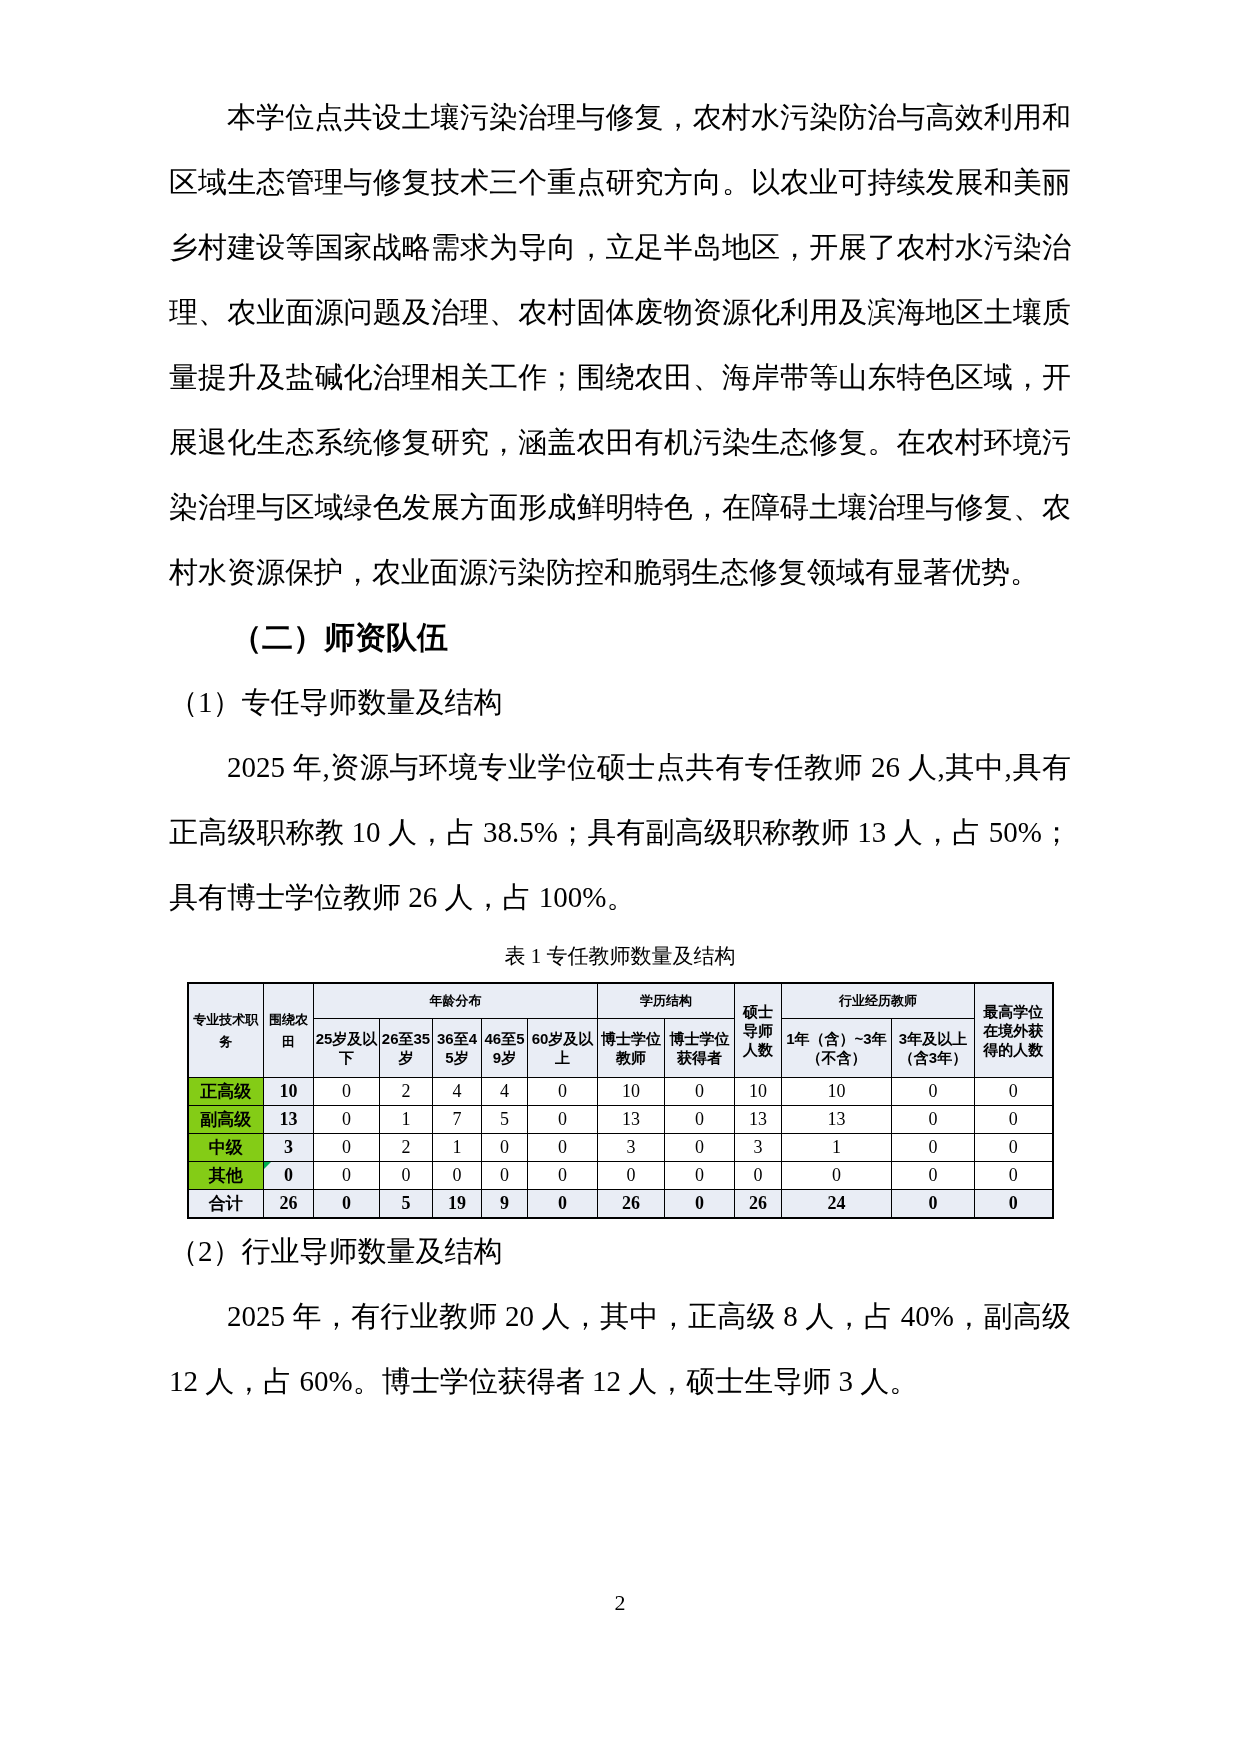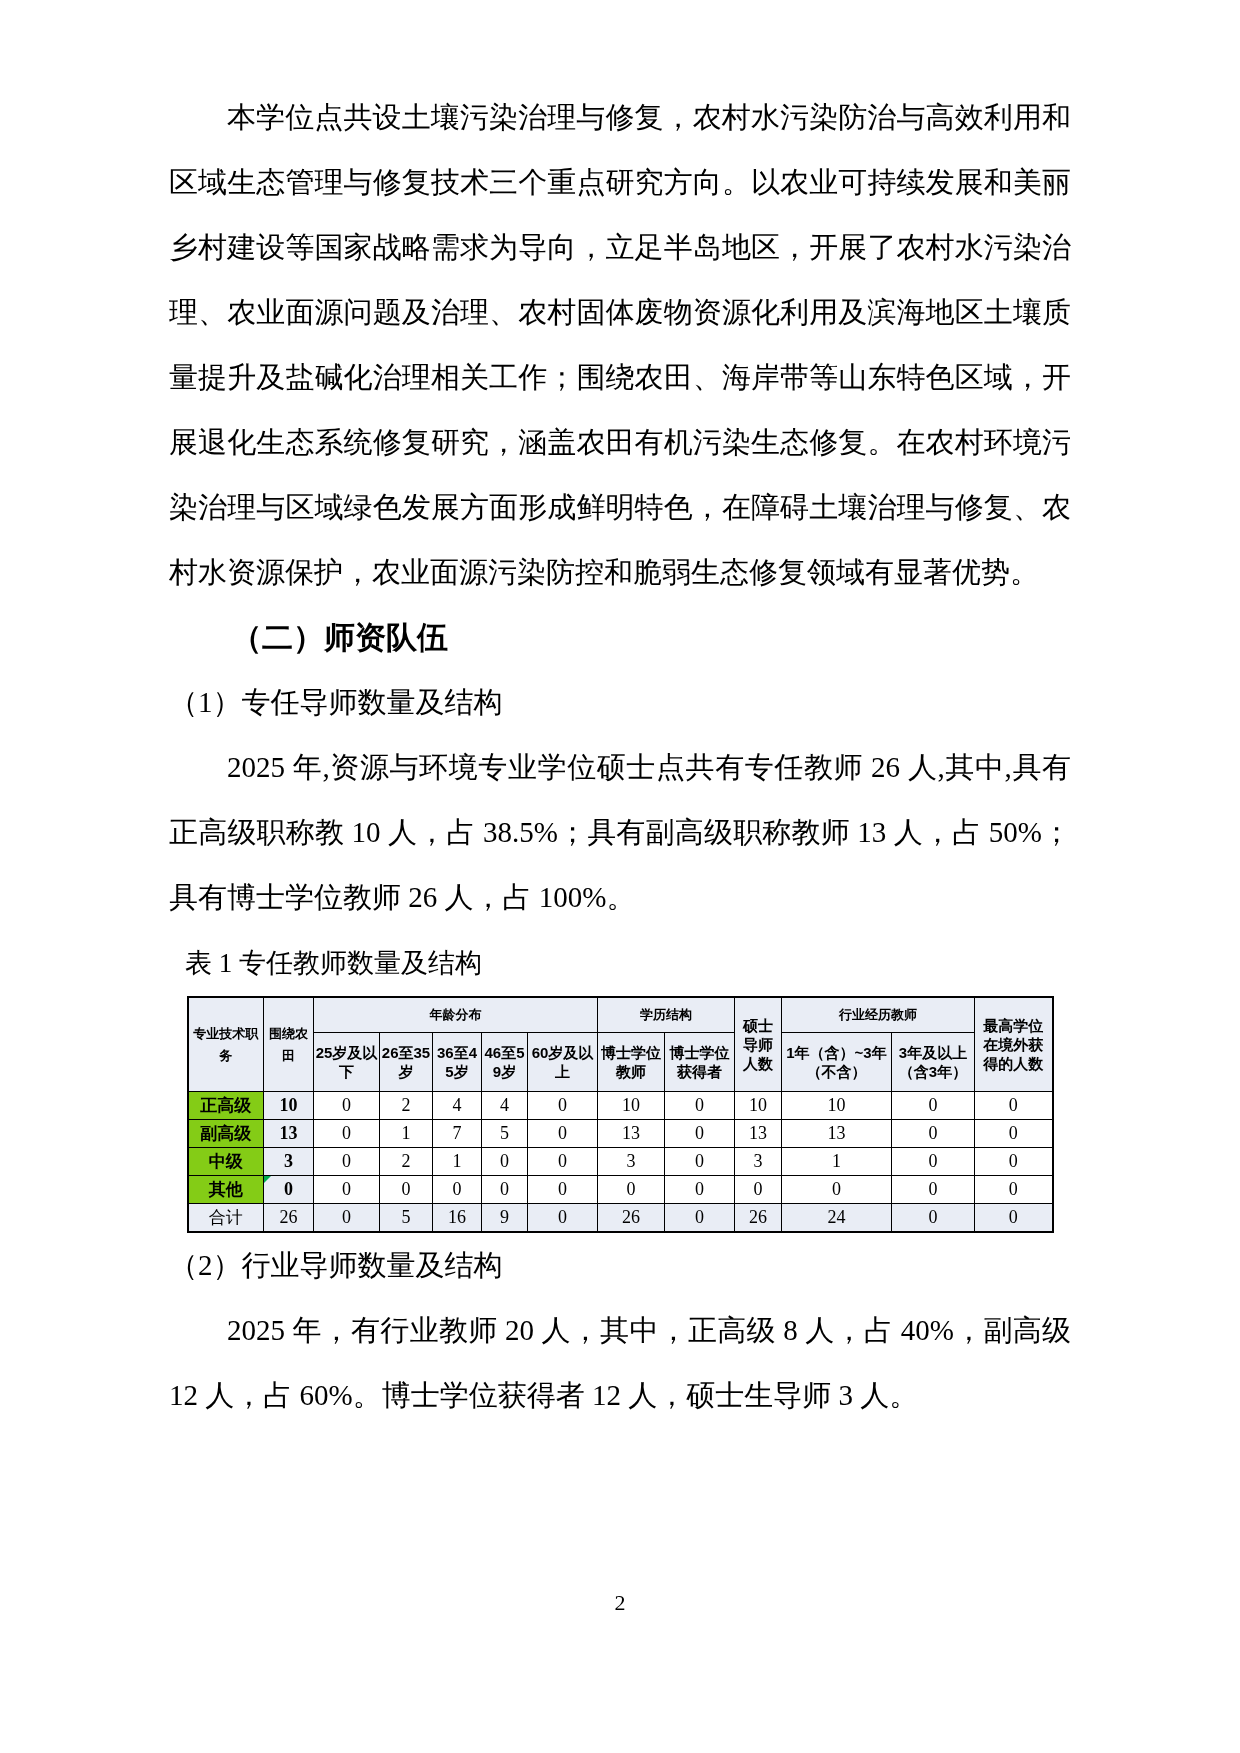--- a/index.html
+++ b/index.html
@@ -16,21 +16,21 @@
     text-align:justify; text-justify:inter-character;
     text-indent:2em; margin:0;
   }
   .section-heading {
     font-family:Liberation Serif, serif;
     font-weight:bold; font-size:31px; line-height:65px;
     text-indent:2em; margin:0;
   }
   .sub-heading { font-size:29px; line-height:65px; margin:0; }
 
-  .table-caption { font-size:27px; line-height:34px; margin:16px; }
+  .table-caption { font-size:21px; line-height:34px; text-align:center; margin:9px; }
 
   table.teacher-table {
     border-collapse:collapse; table-layout:fixed;
     width:865px; margin:3px auto 0;
     border:2px solid #000;
   }
   .teacher-table th, .teacher-table td {
     border:1px solid #000; text-align:center; vertical-align:middle;
     padding:0 1px; overflow:hidden;
   }
@@ -47,21 +47,21 @@
   .teacher-table tbody td {
     font-size:18px; height:27px; line-height:25px;
     background:#ffffff; font-weight:normal; position:relative;
   }
   .teacher-table tbody td.label-cell {
     background:#84cc16;
     font-family:"Liberation Sans","DejaVu Sans",sans-serif;
     font-weight:bold; font-size:17px;
   }
   .teacher-table tbody td.total-col { background:#e9edf5; font-weight:bold; }
-  .teacher-table tbody tr.total-row td { background:#e9edf5; font-weight:normal; }
+  .teacher-table tbody tr.total-row td { background:#e9edf5; font-weight:bold; }
 
   .comment-marker {
     position:absolute; top:0; left:0; width:0; height:0;
     border-top:7px solid #00b050; border-right:7px solid transparent;
   }
 
   .page-number {
     position:absolute; top:1590px; left:0; width:100%;
     text-align:center; font-size:22px; line-height:26px;
   }
@@ -178,21 +178,21 @@
           <td>0</td>
           <td>0</td>
           <td>0</td>
           <td>0</td>
         </tr>
         <tr class="total-row">
           <td class="label-cell">合计</td>
           <td class="total-col">26</td>
           <td>0</td>
           <td>5</td>
-          <td>16</td>
+          <td>19</td>
           <td>9</td>
           <td>0</td>
           <td>26</td>
           <td>0</td>
           <td>26</td>
           <td>24</td>
           <td>0</td>
           <td>0</td>
         </tr>
       </tbody>

